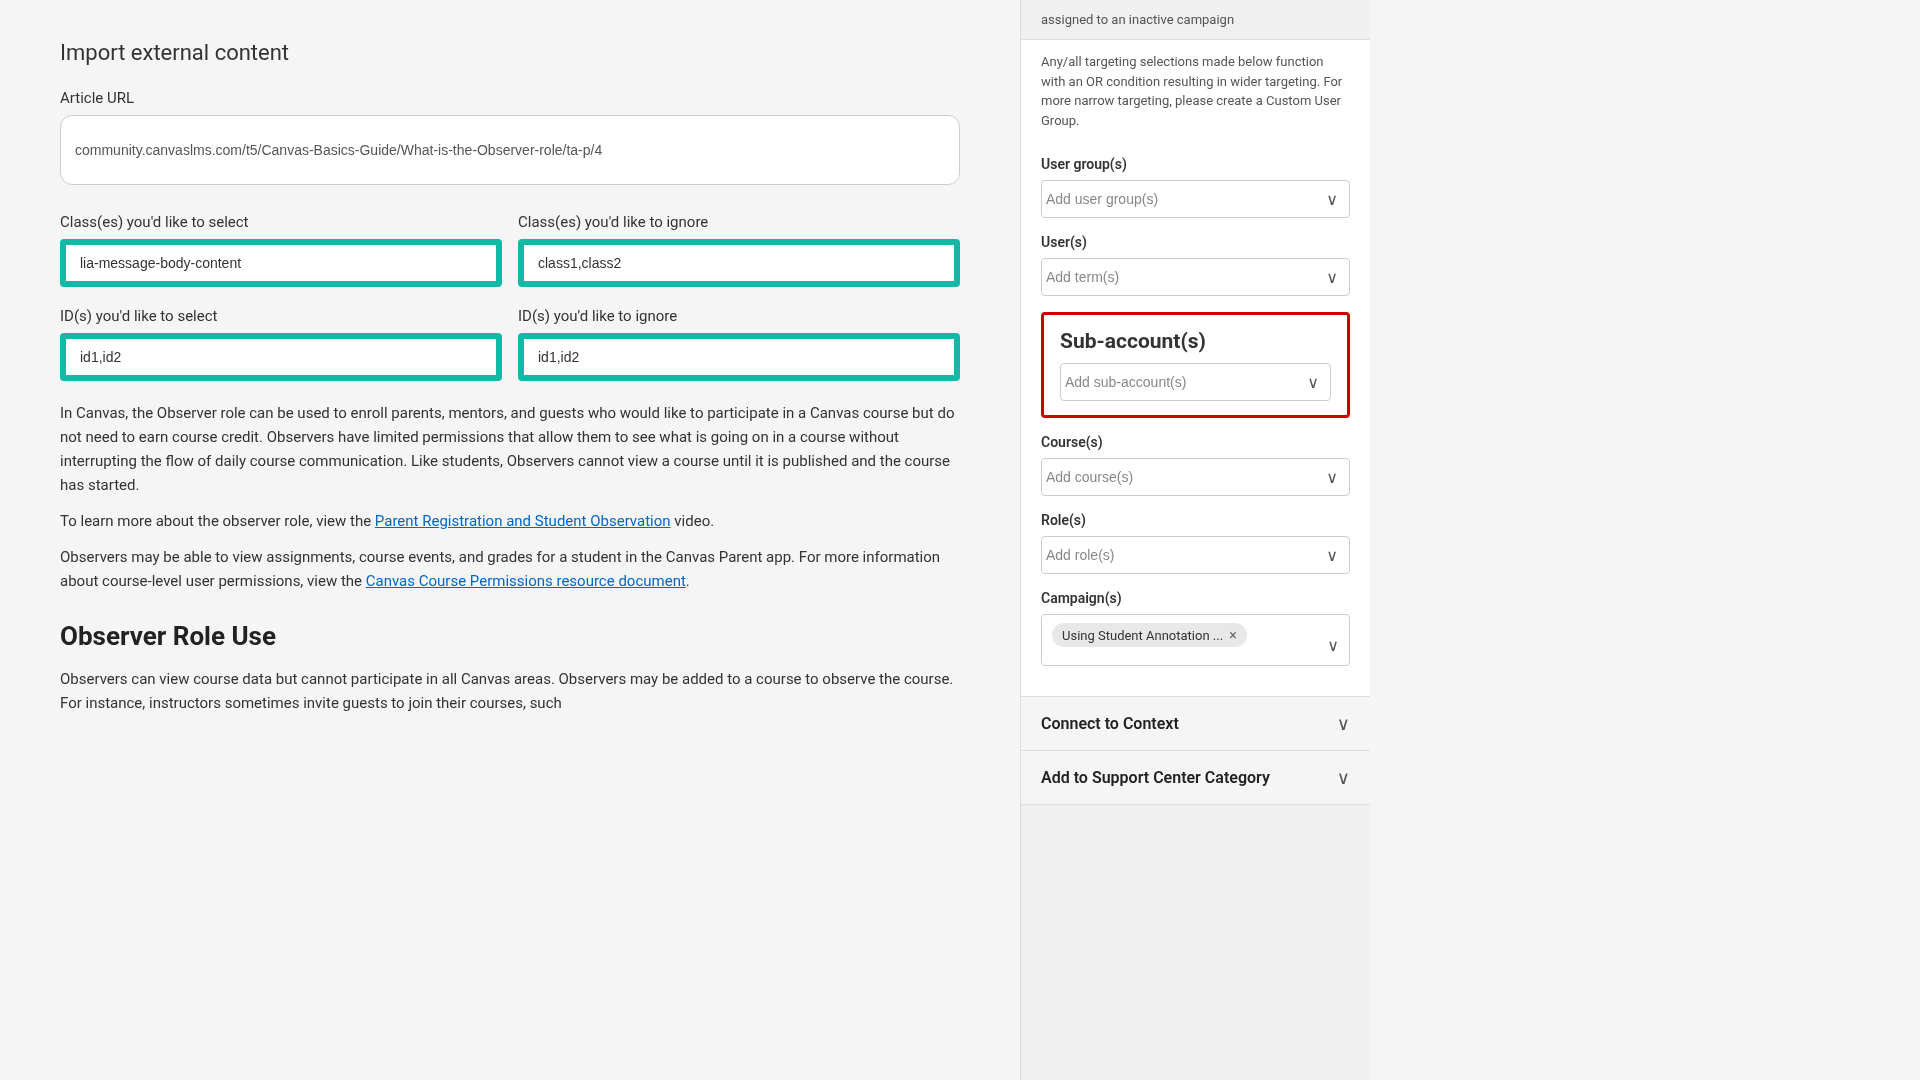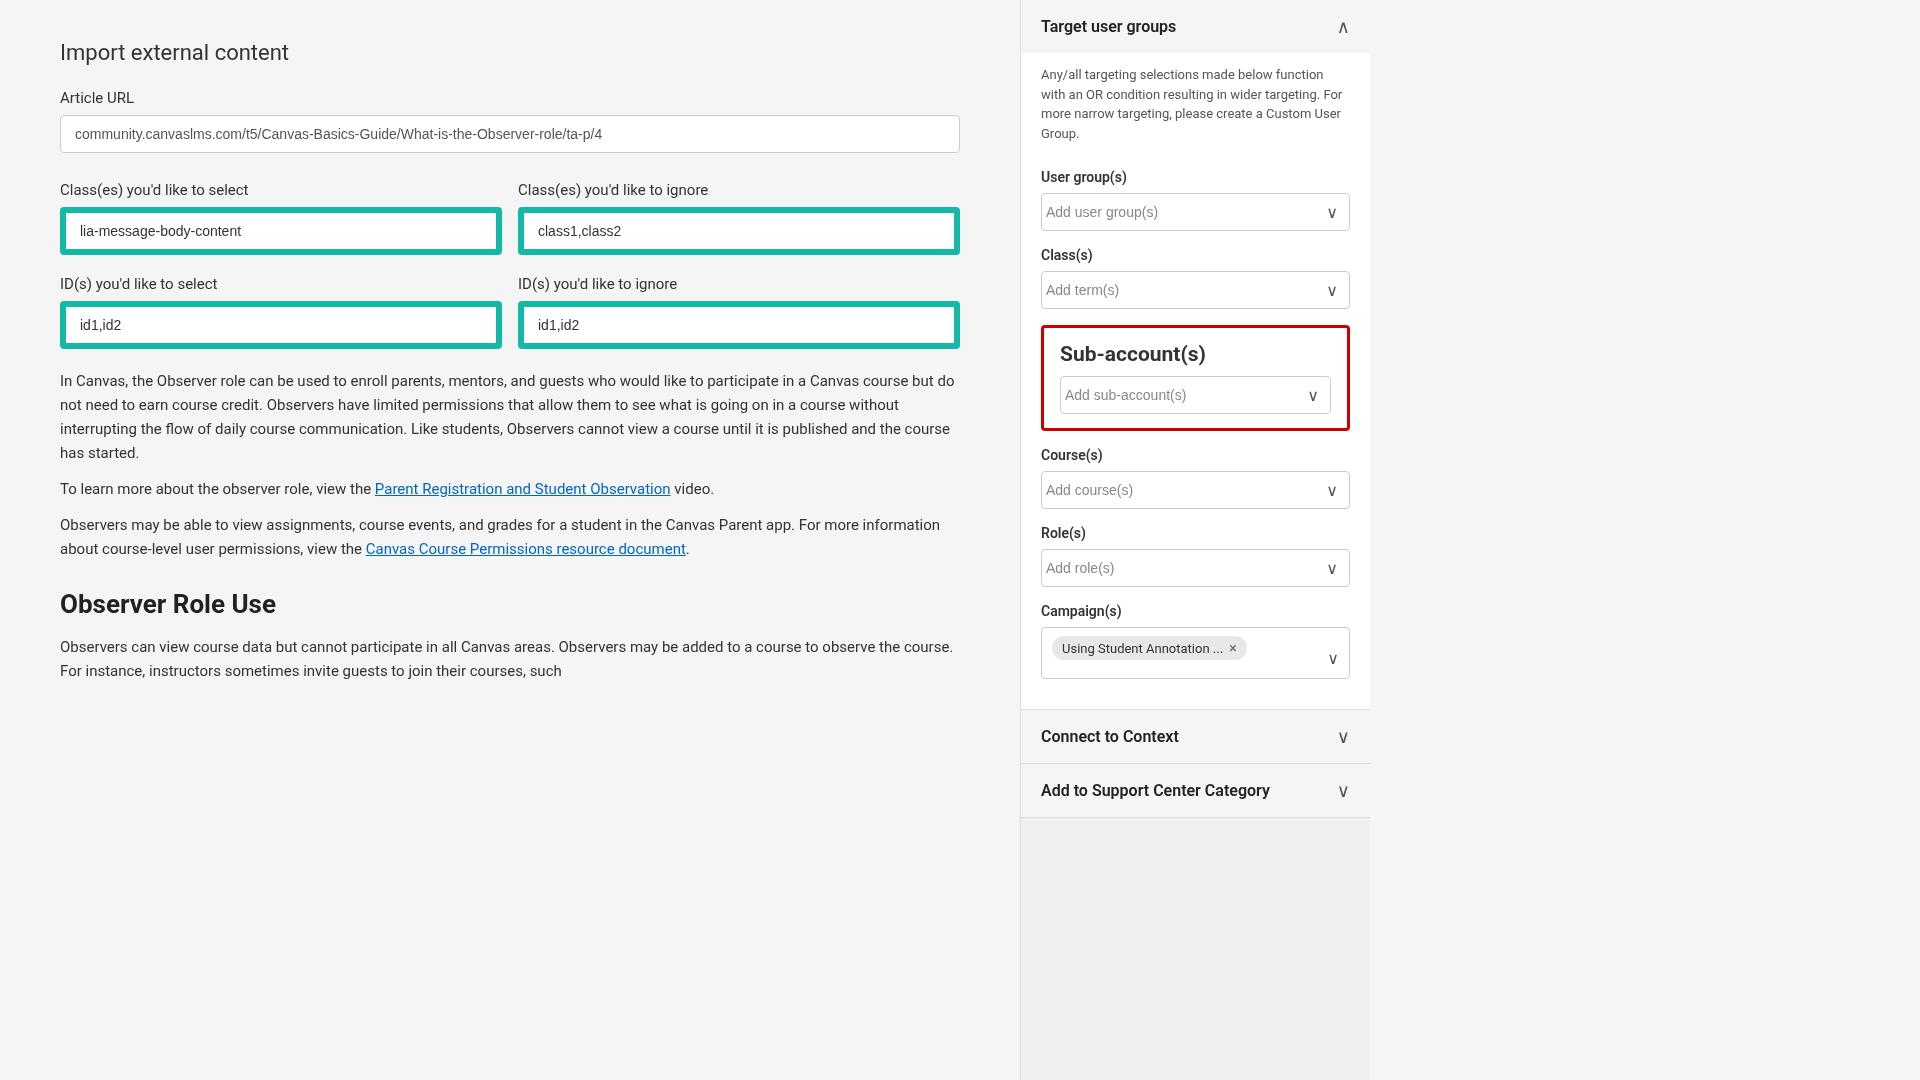--- a/index.html
+++ b/index.html
@@ -51,23 +51,23 @@
       gap: 16px;
       margin-bottom: 0;
     }
 
     .form-col {
       flex: 1;
     }
 
     .article-url-input {
       width: 100%;
-      padding: 10px 14px;
+      padding: 26px 14px;
       border: 1px solid #ccc;
-      border-radius: 4px;
+      border-radius: 12px;
       background: #fff;
       font-size: 14px;
       color: #555;
       margin-bottom: 28px;
     }
 
     .body-text {
       font-size: 15px;
       color: #333;
       line-height: 1.6;
@@ -288,43 +288,42 @@
     <span>Observers may be able to view assignments, course events, and grades for a student in the Canvas Parent app. For more information about course-level user permissions, view the </span><a href="#">Canvas Course Permissions resource document</a><span>.</span>
   </p>
 
   <h2 class="observer-heading">Observer Role Use</h2>
 
   <p class="body-text">Observers can view course data but cannot participate in all Canvas areas. Observers may be added to a course to observe the course. For instance, instructors sometimes invite guests to join their courses, such</p>
 </div>
 
 <div class="sidebar">
 
+  <div class="sidebar-top-note">
+    <span>assigned to an inactive campaign</span>
+  </div>
 
   <div class="sidebar-section">
-    <div class="sidebar-section-header">
-      <span class="section-label">Target user groups</span>
-      <span class="chevron-icon">∧</span>
-    </div>
     <div class="target-group-bg">
       <p class="sidebar-desc">Any/all targeting selections made below function with an OR condition resulting in wider targeting. For more narrow targeting, please create a Custom User Group.</p>
 
       <div class="white-section-body">
 
         <div class="field-group">
           <span class="field-group-label">User group(s)</span>
           <div class="dropdown-wrapper">
             <select style="color: rgb(136, 136, 136);">
               <option value="" label="Add user group(s)">Add user group(s)</option>
             </select>
             <span class="dropdown-arrow">∨</span>
           </div>
         </div>
 
         <div class="field-group">
-          <span class="field-group-label">Class(s)</span>
+          <span class="field-group-label">User(s)</span>
           <div class="dropdown-wrapper">
             <select style="color: rgb(136, 136, 136);">
               <option value="">Add term(s)</option>
             </select>
             <span class="dropdown-arrow">∨</span>
           </div>
         </div>
 
         <div class="sub-account-highlighted">
           <span class="field-group-label">Sub-account(s)</span>

